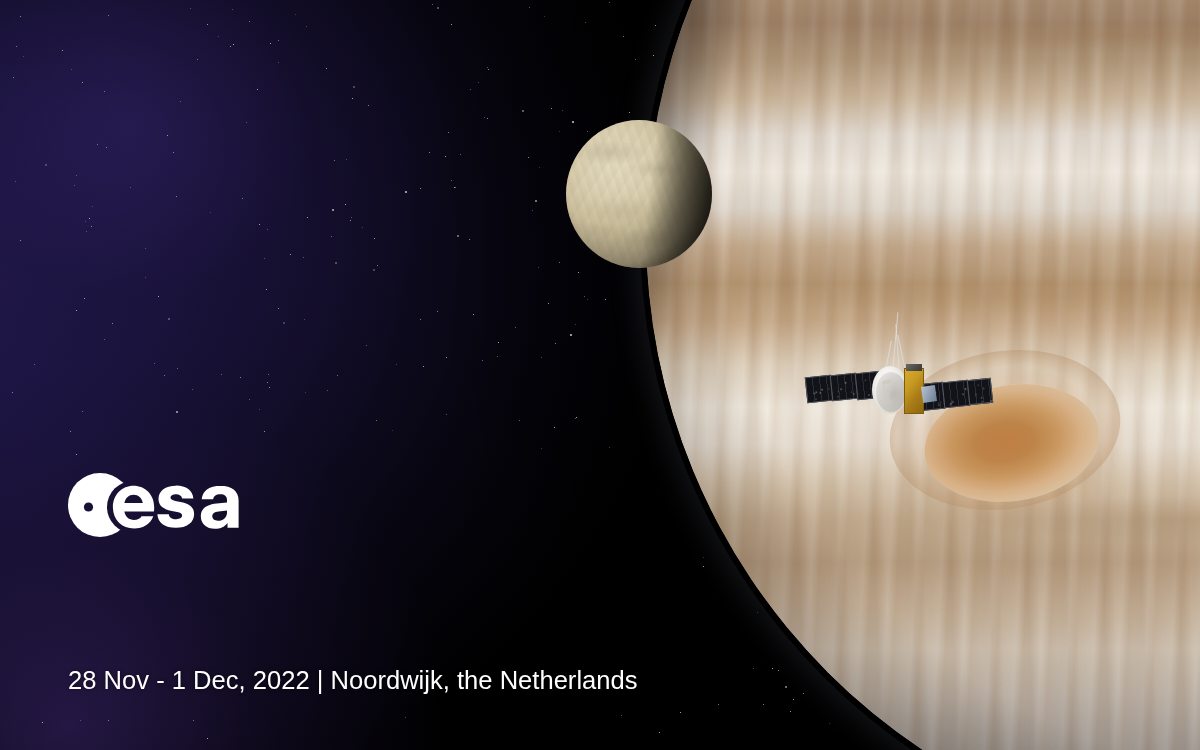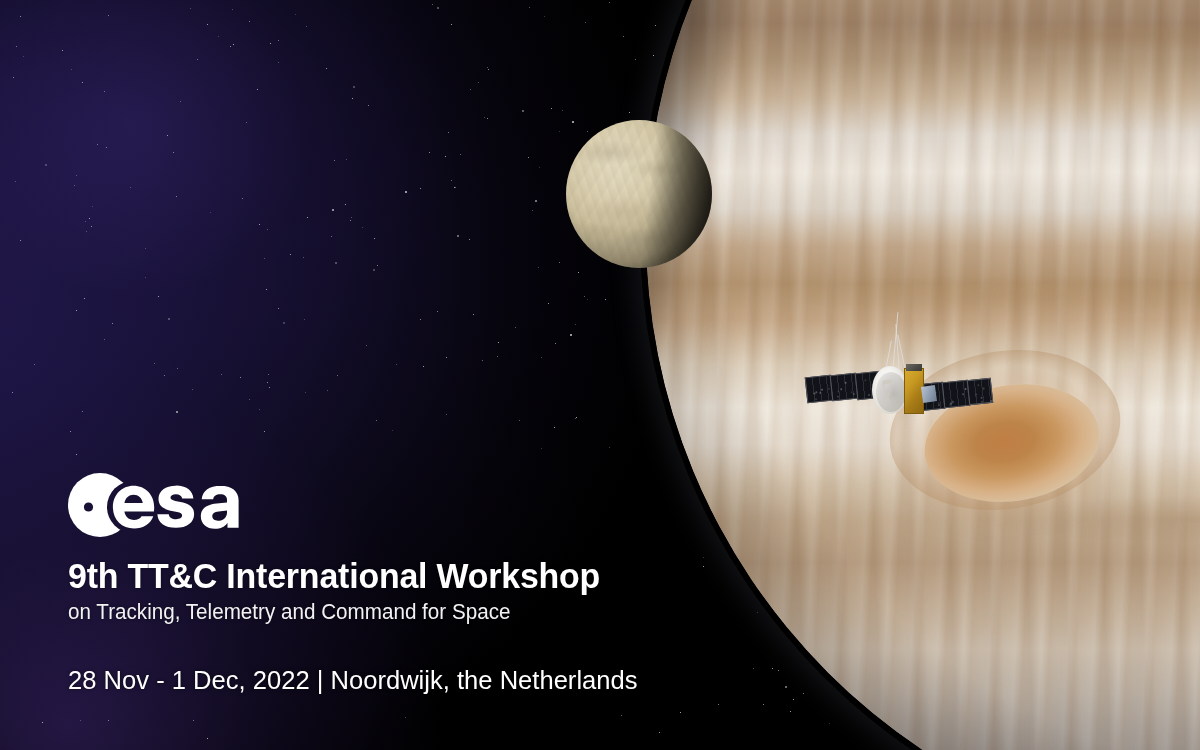--- a/index.html
+++ b/index.html
@@ -589,19 +589,15 @@
 
         <path d="M65.5 14.8c-11.6 0-20.6 8.9-20.6 21.4 0 12.6 8.7 21.3 21.2 21.3 9.1 0 16.4-4.6 19.2-12.3h-11.7c-1.6 2.5-4.3 3.8-7.6 3.8-5.1 0-8.7-3.1-9.6-8.4h29.5c.2-1.4.3-2.8.3-4.3 0-12.6-8.9-21.5-20.7-21.5zm-9.1 17.2c1.1-5.1 4.5-8.2 9.2-8.2 4.8 0 8.1 3 9.2 8.2H56.4z"></path>
 
         <path d="M107.8 14.8c-10.3 0-17.3 5.2-17.3 13 0 6.6 4.2 10.4 13.4 12.2l5.2 1c3.5.7 5 1.7 5 3.6 0 2.2-2.3 3.6-6 3.6-4.2 0-6.9-1.8-7.3-5h-11.4c.4 8.4 7.3 13.6 18.5 13.6 11 0 18.2-5.4 18.2-13.6 0-6.7-4.2-10.5-13.6-12.3l-5.1-1c-3.4-.7-4.9-1.6-4.9-3.4 0-2 2.1-3.3 5.4-3.3 3.6 0 5.9 1.6 6.3 4.4h11.2c-.5-8.1-7-13.2-17.6-13.2z"></path>
 
         <path d="M152.4 14.8c-10.9 0-17.9 5-18.7 13.4h11.5c.5-3.1 3-4.9 7-4.9 4.3 0 6.8 2 6.8 5.5v2.6l-10.3 1c-10.4 1-15.9 5.4-15.9 12.8 0 7.4 5.6 12.6 14.1 12.6 5.7 0 10.2-2.2 12.6-6.1v5.1h11.1V29.3c0-9.1-6.8-14.5-18.3-14.5zm6.6 26.6c0 4.9-3.7 8.3-9 8.3-3.5 0-5.7-1.7-5.7-4.4 0-2.7 2-4.2 6.4-4.8l8.3-1.1v2z"></path>
       </g>
     </svg>
   </div>
 
-  <div class="text-block">
-    <div class="wk-title">9th TT&amp;C International Workshop</div>
-    <div class="wk-sub">on Tracking, Telemetry and Command for Space</div>
-  </div>
   <div class="wk-date">28 Nov - 1 Dec, 2022 | Noordwijk, the Netherlands</div>
 
 </div>
 
 </body></html>

